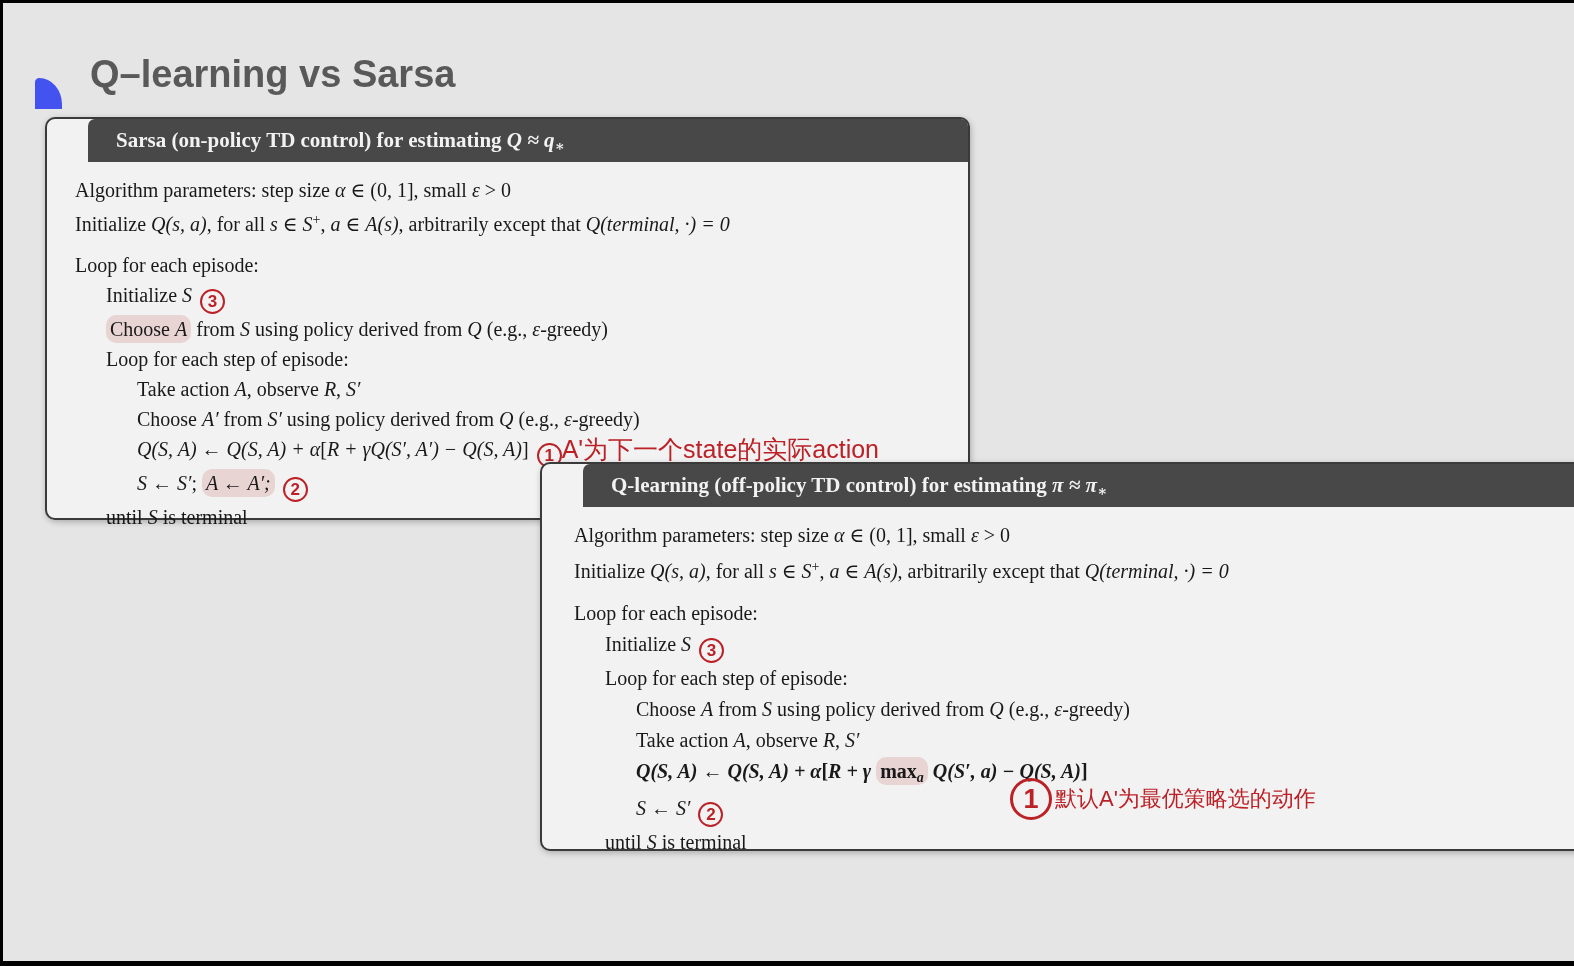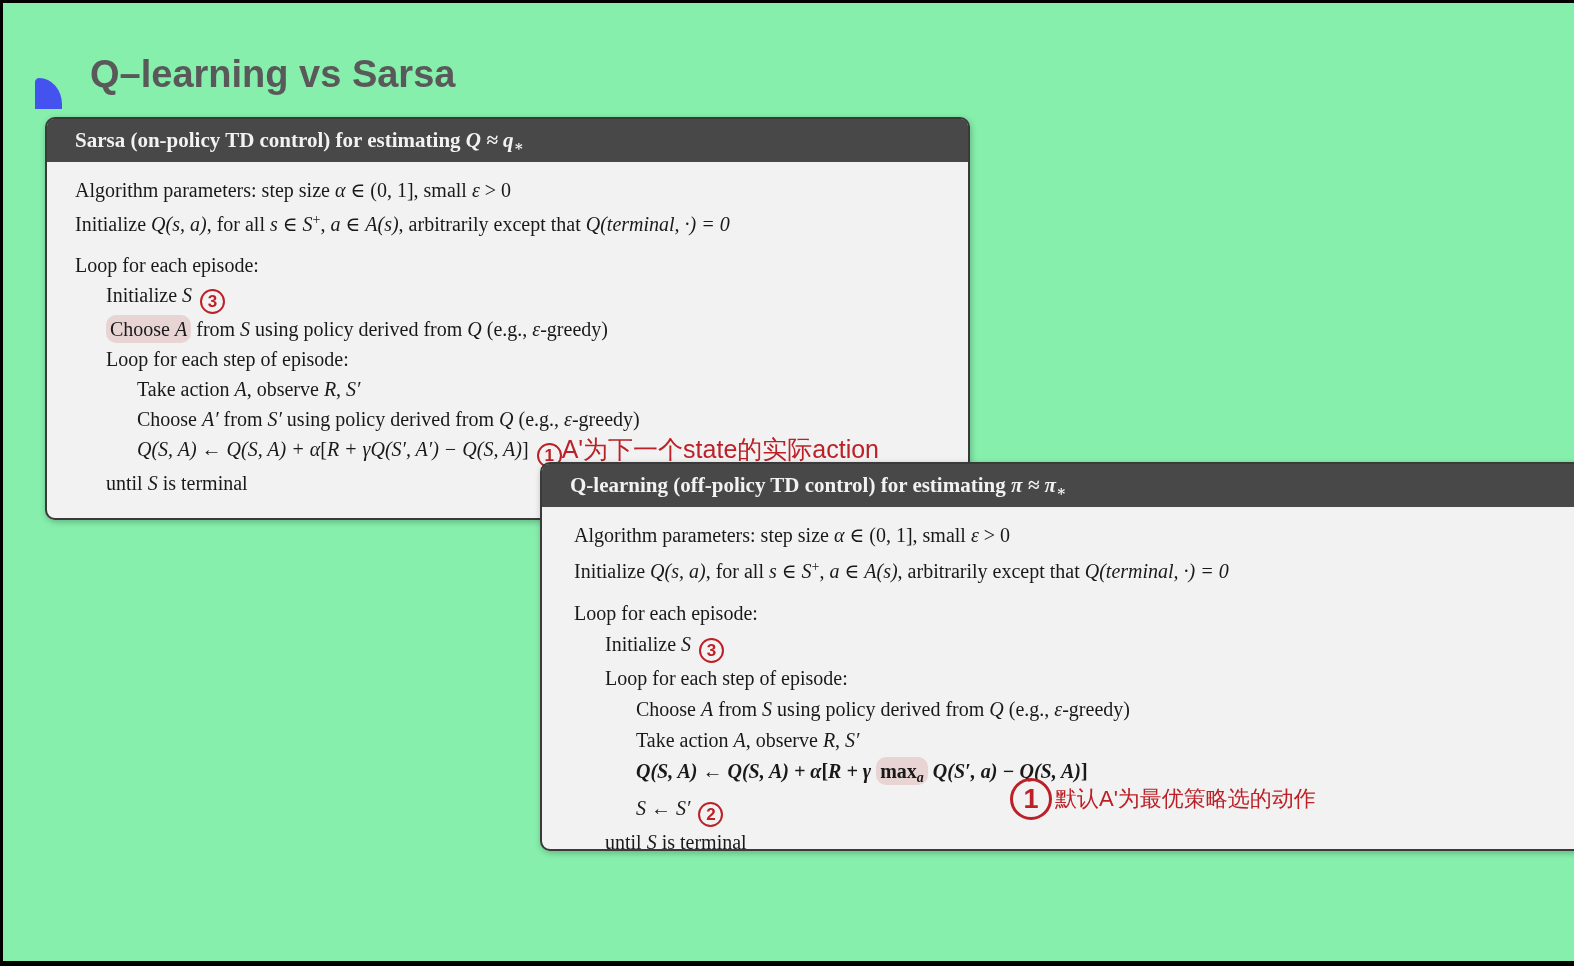--- a/index.html
+++ b/index.html
@@ -1,34 +1,34 @@
 <!DOCTYPE html>
 <html style="--accent-blue: #4452ef; --title-text: #595959; --box-header-bg: #484848; --box-header-text: #f2f2f2; --box-body-bg: #f2f2f2; --box-border: #3a3a3a; --highlight-pink: #e9d4d4; --annotation-red: #bb2127;"><head>
 <meta charset="utf-8">
 <style>
   *{margin:0;padding:0;box-sizing:border-box;}
   html,body{width:1574px;height:966px;background:#000;overflow:hidden;
     font-family:"Liberation Sans",sans-serif;}
-  .slide{position:absolute;left:3px;top:3px;width:1571px;height:958px;background:#86efac;}
+  .slide{position:absolute;left:3px;top:3px;width:1571px;height:958px;background:#e5e5e5;}
 
   .accent{position:absolute;left:32px;top:75px;width:27px;height:31px;
     background:var(--accent-blue,#4452ef);border-radius:5px 100% 0 0;}
   .page-title{position:absolute;left:87px;top:50px;font-size:38px;
     color:var(--title-text,#595959);white-space:nowrap;}
 
   .algo-box{position:absolute;background:var(--box-body-bg,#f2f2f2);
     border:2px solid var(--box-border,#3a3a3a);border-radius:10px;
     box-shadow:1px 2px 6px rgba(0,0,0,0.25);}
   #box-sarsa{left:42px;top:114px;width:925px;height:403px;}
   #box-q{left:537px;top:459px;width:1126px;height:389px;}
 
   .box-header{background:var(--box-header-bg,#484848);color:#f2f2f2;
     font-family:"Liberation Serif","DejaVu Serif",serif;font-weight:bold;
     font-size:21px;height:43px;line-height:43px;padding-left:28px;
-    border-radius:7px 7px 0 0;white-space:pre;}
+    border-radius:7px 7px 0 0;white-space:pre;margin-left:41px;}
   .box-body{padding:13px 0 0 28px;
     font-family:"Liberation Serif","DejaVu Serif",serif;
     font-size:20px;color:#191919;}
   #box-q .box-body{padding-left:32px;}
 
   .algo-line{line-height:30px;white-space:pre;}
   #box-q .algo-line{line-height:31px;}
   .algo-line.gap{margin-top:11px;}
 
   .seg-t{font-style:normal;}
@@ -71,20 +71,21 @@
     <div class="box-body">
         <div class="algo-line" style="padding-left: 0px;"><span class="seg-t">Algorithm parameters: step size </span><span class="seg-m">α</span><span class="seg-t"> ∈ (0, 1], small </span><span class="seg-m">ε</span><span class="seg-t"> &gt; 0</span></div>
         <div class="algo-line" style="padding-left: 0px;"><span class="seg-t">Initialize </span><span class="seg-m">Q(s, a)</span><span class="seg-t">, for all </span><span class="seg-m">s</span><span class="seg-t"> ∈ </span><span class="seg-m">S</span><span class="seg-sup">+</span><span class="seg-t">, </span><span class="seg-m">a</span><span class="seg-t"> ∈ </span><span class="seg-m">A(s)</span><span class="seg-t">, arbitrarily except that </span><span class="seg-m">Q(terminal, ·) = 0</span></div>
         <div class="algo-line gap" style="padding-left: 0px;"><span class="seg-t">Loop for each episode:</span></div>
         <div class="algo-line" style="padding-left: 31px;"><span class="seg-t">Initialize </span><span class="seg-m">S</span><span class="seg-circle">3</span></div>
         <div class="algo-line" style="padding-left: 31px;"><span class="hl-group"><span class="seg-t">Choose </span><span class="seg-m">A</span></span><span class="seg-t"> from </span><span class="seg-m">S</span><span class="seg-t"> using policy derived from </span><span class="seg-m">Q</span><span class="seg-t"> (e.g., </span><span class="seg-m">ε</span><span class="seg-t">-greedy)</span></div>
         <div class="algo-line" style="padding-left: 31px;"><span class="seg-t">Loop for each step of episode:</span></div>
         <div class="algo-line" style="padding-left: 62px;"><span class="seg-t">Take action </span><span class="seg-m">A</span><span class="seg-t">, observe </span><span class="seg-m">R</span><span class="seg-t">, </span><span class="seg-m">S′</span></div>
         <div class="algo-line" style="padding-left: 62px;"><span class="seg-t">Choose </span><span class="seg-m">A′</span><span class="seg-t"> from </span><span class="seg-m">S′</span><span class="seg-t"> using policy derived from </span><span class="seg-m">Q</span><span class="seg-t"> (e.g., </span><span class="seg-m">ε</span><span class="seg-t">-greedy)</span></div>
         <div class="algo-line" style="padding-left: 62px;"><span class="seg-m">Q(S, A) ← Q(S, A) + α</span><span class="seg-t">[</span><span class="seg-m">R + γQ(S′, A′) − Q(S, A)</span><span class="seg-t">]</span><span class="seg-circle">1</span><span class="seg-red">A'为下一个state的实际action</span></div>
+        <div class="algo-line" style="padding-left: 62px;"><span class="seg-m">S ← S′</span><span class="seg-t">; </span><span class="hl-group"><span class="seg-m">A ← A′;</span></span><span class="seg-circle">2</span></div>
         <div class="algo-line" style="padding-left: 31px;"><span class="seg-t">until </span><span class="seg-m">S</span><span class="seg-t"> is terminal</span></div>
       </div>
   </div>
 
   <div class="algo-box" id="box-q">
     <div class="box-header"><span class="seg-t">Q-learning (off-policy TD control) for estimating </span><span class="seg-m">π ≈ π</span><span class="seg-sub">∗</span></div>
     <div class="box-body">
         <div class="algo-line" style="padding-left: 0px;"><span class="seg-t">Algorithm parameters: step size </span><span class="seg-m">α</span><span class="seg-t"> ∈ (0, 1], small </span><span class="seg-m">ε</span><span class="seg-t"> &gt; 0</span></div>
         <div class="algo-line" style="padding-left: 0px;"><span class="seg-t">Initialize </span><span class="seg-m">Q(s, a)</span><span class="seg-t">, for all </span><span class="seg-m">s</span><span class="seg-t"> ∈ </span><span class="seg-m">S</span><span class="seg-sup">+</span><span class="seg-t">, </span><span class="seg-m">a</span><span class="seg-t"> ∈ </span><span class="seg-m">A(s)</span><span class="seg-t">, arbitrarily except that </span><span class="seg-m">Q(terminal, ·) = 0</span></div>
         <div class="algo-line gap" style="padding-left: 0px;"><span class="seg-t">Loop for each episode:</span></div>

